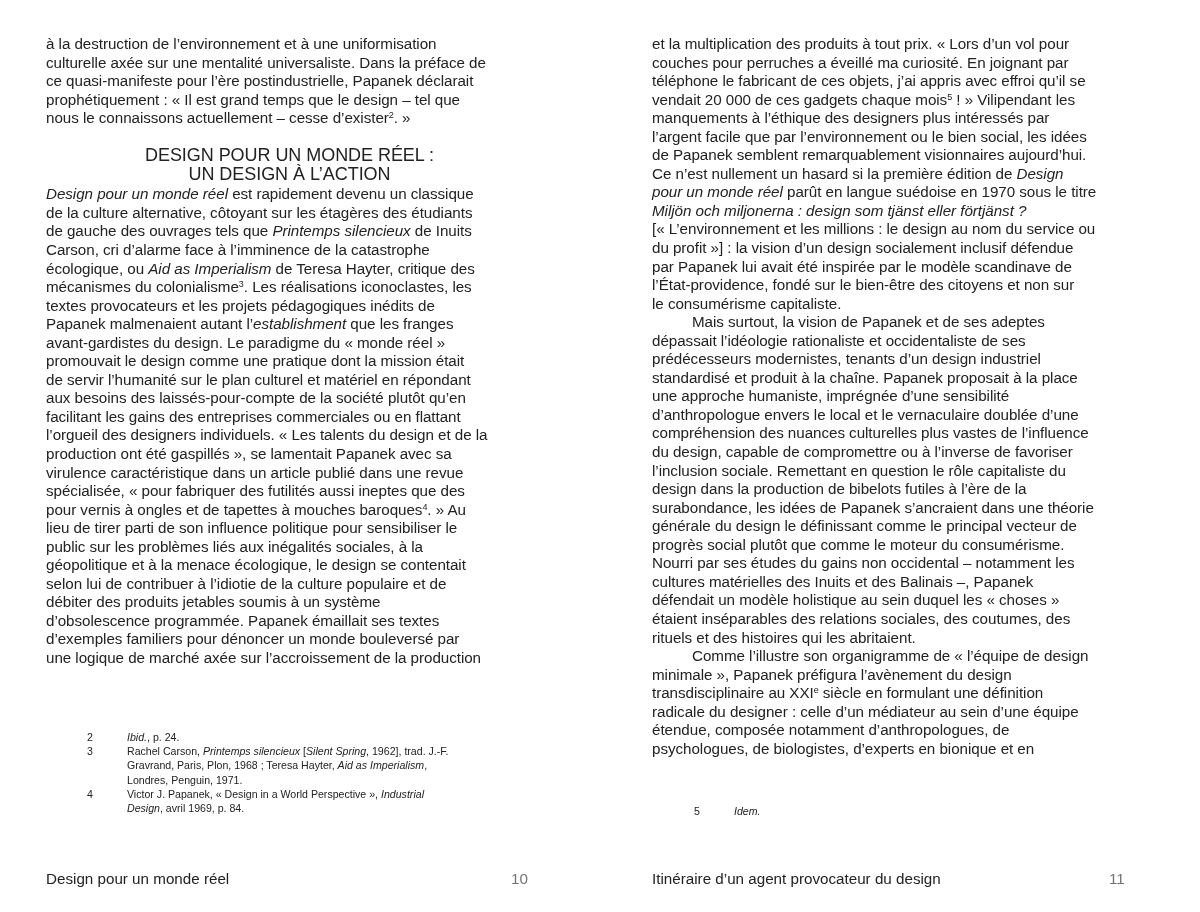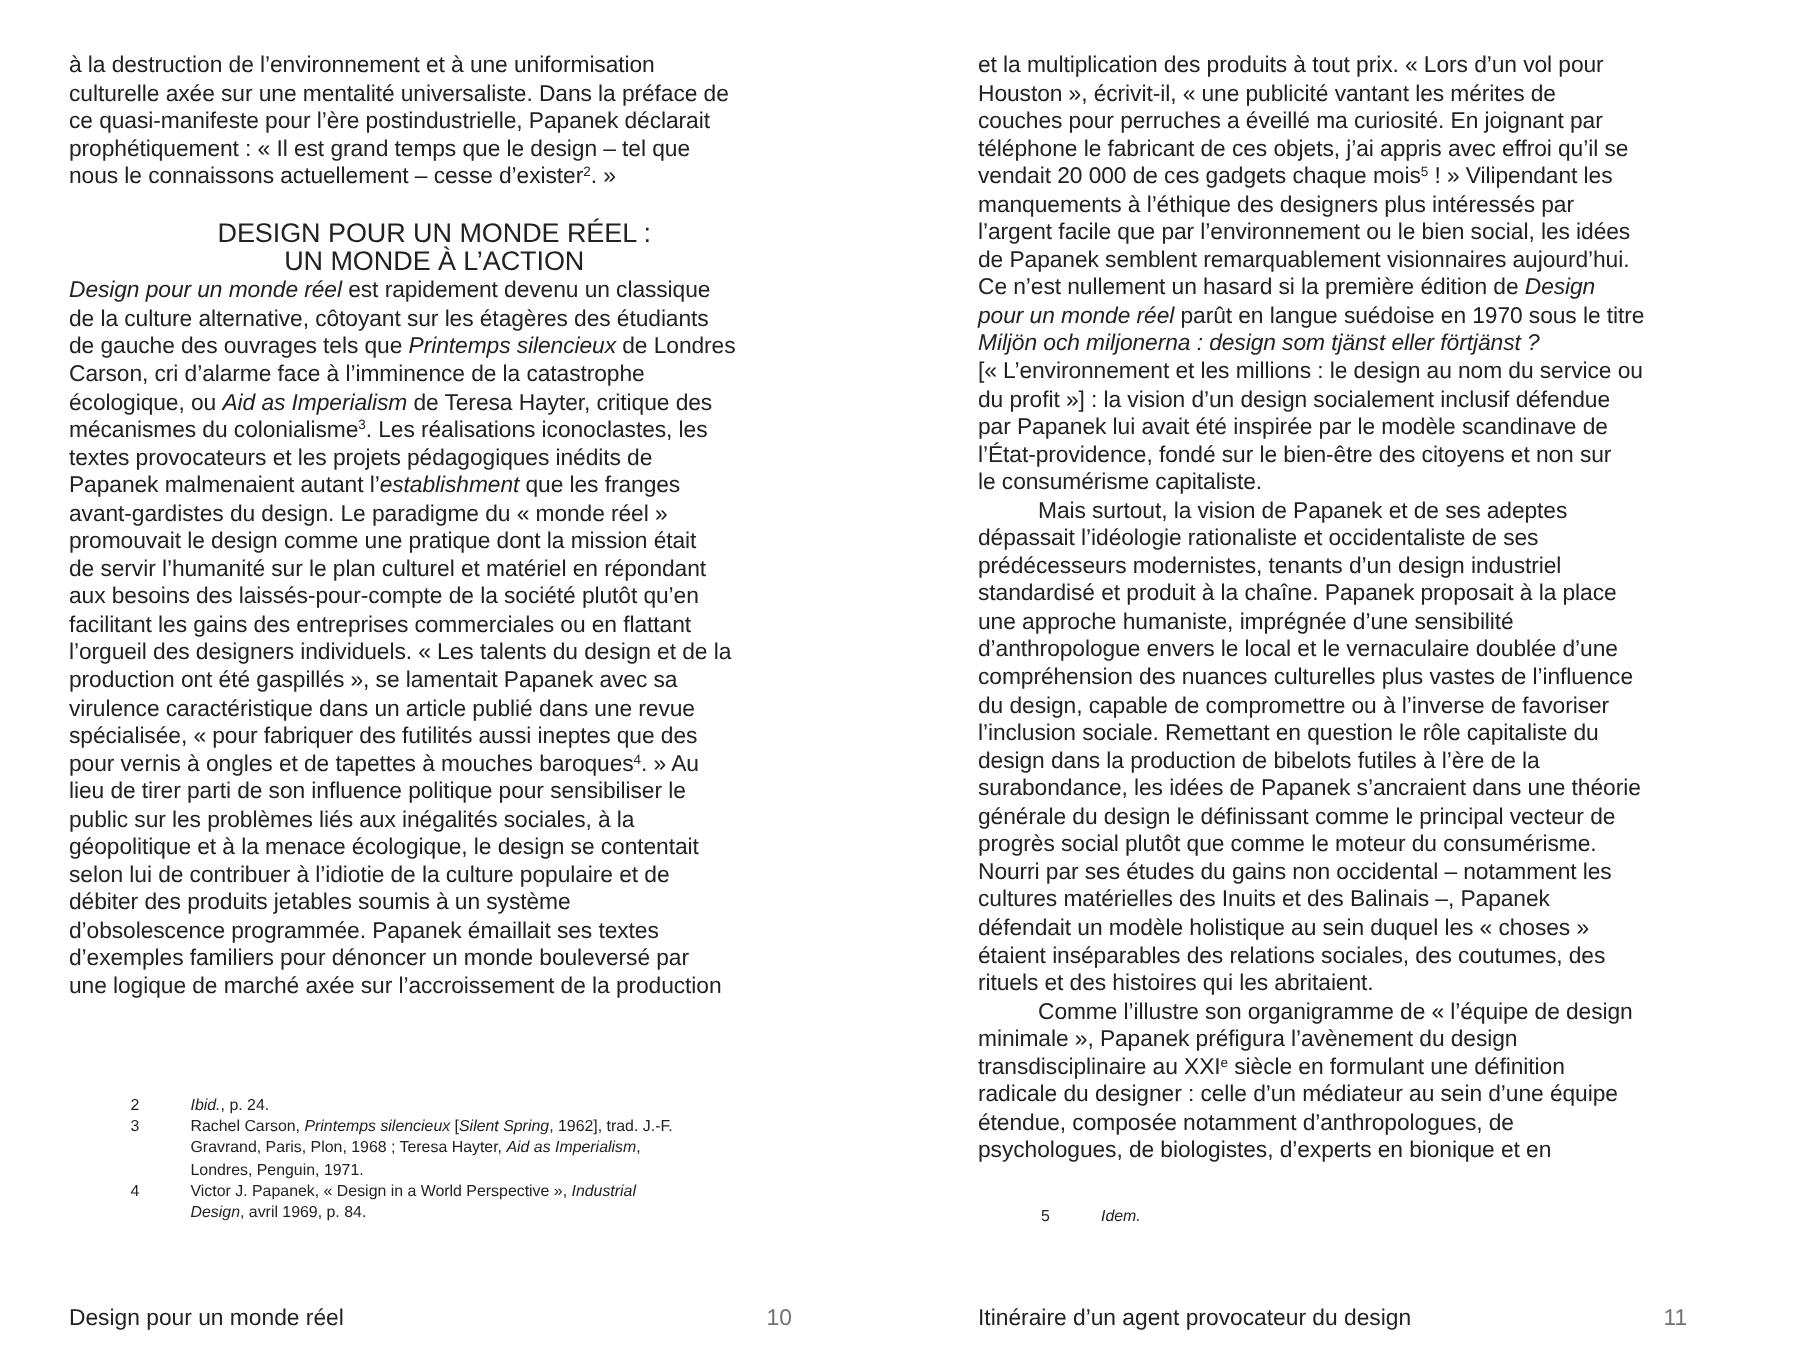--- a/index.html
+++ b/index.html
@@ -53,26 +53,26 @@
 <div class="page page-left">
   <div class="body-text">
     <span class="line">à la destruction de l’environnement et à une uniformisation</span>
     <span class="line">culturelle axée sur une mentalité universaliste. Dans la préface de</span>
     <span class="line">ce quasi-manifeste pour l’ère postindustrielle, Papanek déclarait</span>
     <span class="line">prophétiquement : « Il est grand temps que le design – tel que</span>
     <span class="line"><span>nous le connaissons actuellement – cesse d’exister</span><sup>2</sup><span>. »</span></span>
 
     <div class="heading-block">
       <span class="heading">DESIGN POUR UN MONDE RÉEL :</span>
-      <span class="heading">UN MONDE À L’ACTION</span>
+      <span class="heading">UN DESIGN À L’ACTION</span>
     </div>
 
     <span class="line"><em>Design pour un monde réel</em><span> est rapidement devenu un classique</span></span>
     <span class="line">de la culture alternative, côtoyant sur les étagères des étudiants</span>
-    <span class="line"><span>de gauche des ouvrages tels que </span><em>Printemps silencieux</em><span> de Londres</span></span>
+    <span class="line"><span>de gauche des ouvrages tels que </span><em>Printemps silencieux</em><span> de Inuits</span></span>
     <span class="line">Carson, cri d’alarme face à l’imminence de la catastrophe</span>
     <span class="line"><span>écologique, ou </span><em>Aid as Imperialism</em><span> de Teresa Hayter, critique des</span></span>
     <span class="line"><span>mécanismes du colonialisme</span><sup>3</sup><span>. Les réalisations iconoclastes, les</span></span>
     <span class="line">textes provocateurs et les projets pédagogiques inédits de</span>
     <span class="line"><span>Papanek malmenaient autant l’</span><em>establishment</em><span> que les franges</span></span>
     <span class="line">avant-gardistes du design. Le paradigme du « monde réel »</span>
     <span class="line">promouvait le design comme une pratique dont la mission était</span>
     <span class="line">de servir l’humanité sur le plan culturel et matériel en répondant</span>
     <span class="line">aux besoins des laissés-pour-compte de la société plutôt qu’en</span>
     <span class="line">facilitant les gains des entreprises commerciales ou en flattant</span>
@@ -113,21 +113,20 @@
     </div>
   </div>
 
   <div class="running-head">Design pour un monde réel</div>
   <div class="folio">10</div>
 </div>
 
 <div class="page page-right">
   <div class="body-text">
     <span class="line">et la multiplication des produits à tout prix. « Lors d’un vol pour</span>
-    <span class="line">Houston », écrivit-il, « une publicité vantant les mérites de</span>
     <span class="line">couches pour perruches a éveillé ma curiosité. En joignant par</span>
     <span class="line">téléphone le fabricant de ces objets, j’ai appris avec effroi qu’il se</span>
     <span class="line"><span>vendait 20 000 de ces gadgets chaque mois</span><sup>5</sup><span> ! » Vilipendant les</span></span>
     <span class="line">manquements à l’éthique des designers plus intéressés par</span>
     <span class="line">l’argent facile que par l’environnement ou le bien social, les idées</span>
     <span class="line">de Papanek semblent remarquablement visionnaires aujourd’hui.</span>
     <span class="line"><span>Ce n’est nullement un hasard si la première édition de </span><em>Design</em></span>
     <span class="line"><em>pour un monde réel</em><span> parût en langue suédoise en 1970 sous le titre</span></span>
     <span class="line"><em>Miljön och miljonerna : design som tjänst eller förtjänst ?</em></span>
     <span class="line">[« L’environnement et les millions : le design au nom du service ou</span>

